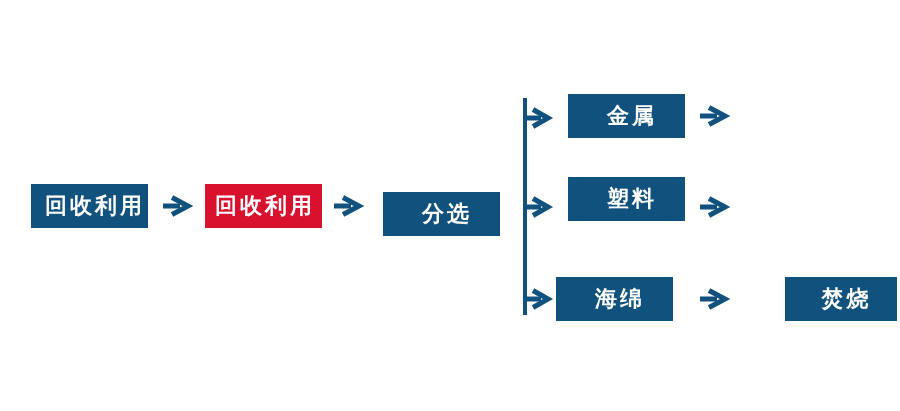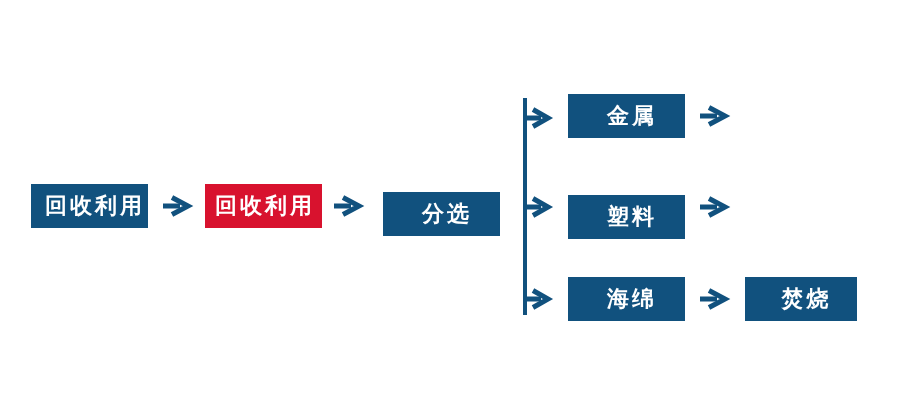--- a/index.html
+++ b/index.html
@@ -70,30 +70,30 @@
   <div class="box blue" style="left:568px;top:94px;width:117px">金属</div>
   <svg class="arrow" style="left:699px;top:105px" width="32" height="22" viewBox="0 0 32 22">
     <path d="M1 11 H18" stroke-width="5"></path>
     <path d="M10 2.5 L26 11 L10 19.5" stroke-width="5"></path>
   </svg>
 
   <svg class="arrow" style="left:525px;top:196px" width="29" height="22" viewBox="0 0 29 22">
     <path d="M0 11 H16" stroke-width="5"></path>
     <path d="M8 2.5 L23 11 L8 19.5" stroke-width="5"></path>
   </svg>
-  <div class="box blue" style="left:568px;top:195px;width:117px">塑料</div>
+  <div class="box blue" style="left:568px;top:177px;width:117px">塑料</div>
   <svg class="arrow" style="left:699px;top:196px" width="32" height="22" viewBox="0 0 32 22">
     <path d="M1 11 H18" stroke-width="5"></path>
     <path d="M10 2.5 L26 11 L10 19.5" stroke-width="5"></path>
   </svg>
 
   <svg class="arrow" style="left:525px;top:288px" width="29" height="22" viewBox="0 0 29 22">
     <path d="M0 11 H16" stroke-width="5"></path>
     <path d="M8 2.5 L23 11 L8 19.5" stroke-width="5"></path>
   </svg>
-  <div class="box blue" style="left:568px;top:277px;width:117px">海绵</div>
+  <div class="box blue" style="left:556px;top:277px;width:117px">海绵</div>
   <svg class="arrow" style="left:699px;top:288px" width="32" height="22" viewBox="0 0 32 22">
     <path d="M1 11 H18" stroke-width="5"></path>
     <path d="M10 2.5 L26 11 L10 19.5" stroke-width="5"></path>
   </svg>
-  <div class="box blue" style="left:745px;top:277px;width:112px">焚烧</div>
+  <div class="box blue" style="left:785px;top:277px;width:112px">焚烧</div>
 
 </div>
 
 </body></html>

